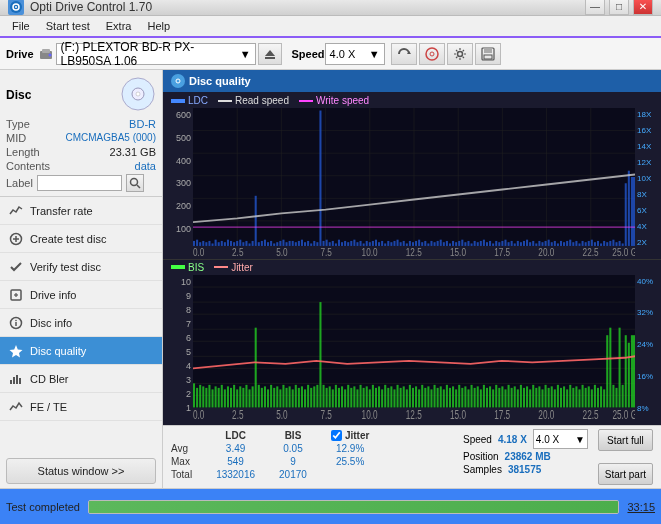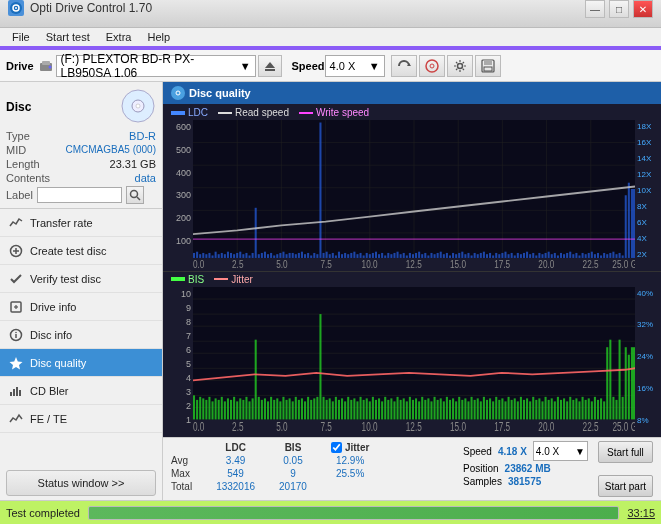--- a/index.html
+++ b/index.html
@@ -8,23 +8,23 @@
       height: 524px;
       font-family: 'Segoe UI', Tahoma, sans-serif;
       font-size: 11px;
       background: #f0f0f0;
       overflow: hidden;
     }
 
     
     .titlebar {
       background: linear-gradient(to bottom, #e8e8e8, #d0d0d0);
-      height: 28px;
-      display: flex;
-      align-items: flex-start;
+      height: 16px;
+      display: flex;
+      align-items: flex-end;
       padding: 0 8px;
       border-bottom: 1px solid #bbb;
       justify-content: space-between;
     }
     .titlebar-left {
       display: flex;
       align-items: center;
       gap: 6px;
     }
     .titlebar-icon {
@@ -64,21 +64,21 @@
       color: white;
     }
 
     
     .menubar {
       background: #f0f0f0;
       height: 22px;
       display: flex;
       align-items: center;
       padding: 0 4px;
-      border-bottom: 4px solid #8b5cf6;
+      border-bottom: 2px solid #8b5cf6;
     }
     .menu-item {
       padding: 2px 8px;
       cursor: pointer;
       font-size: 11px;
       color: #222;
     }
 
     
     .toolbar {
@@ -404,22 +404,22 @@
       border: 1px solid #aaa;
       border-radius: 2px;
       cursor: pointer;
       font-size: 10px;
       padding: 0 6px;
       white-space: nowrap;
     }
 
     
     .statusbar {
-      height: 24px;
-      background: #bef264;
+      height: 36px;
+      background: #3b82f6;
       border-top: 1px solid #ccc;
       display: flex;
       align-items: center;
       padding: 0 6px;
       gap: 8px;
     }
     .status-text {
       font-size: 11px;
       color: #222;
       flex: 0 0 auto;

